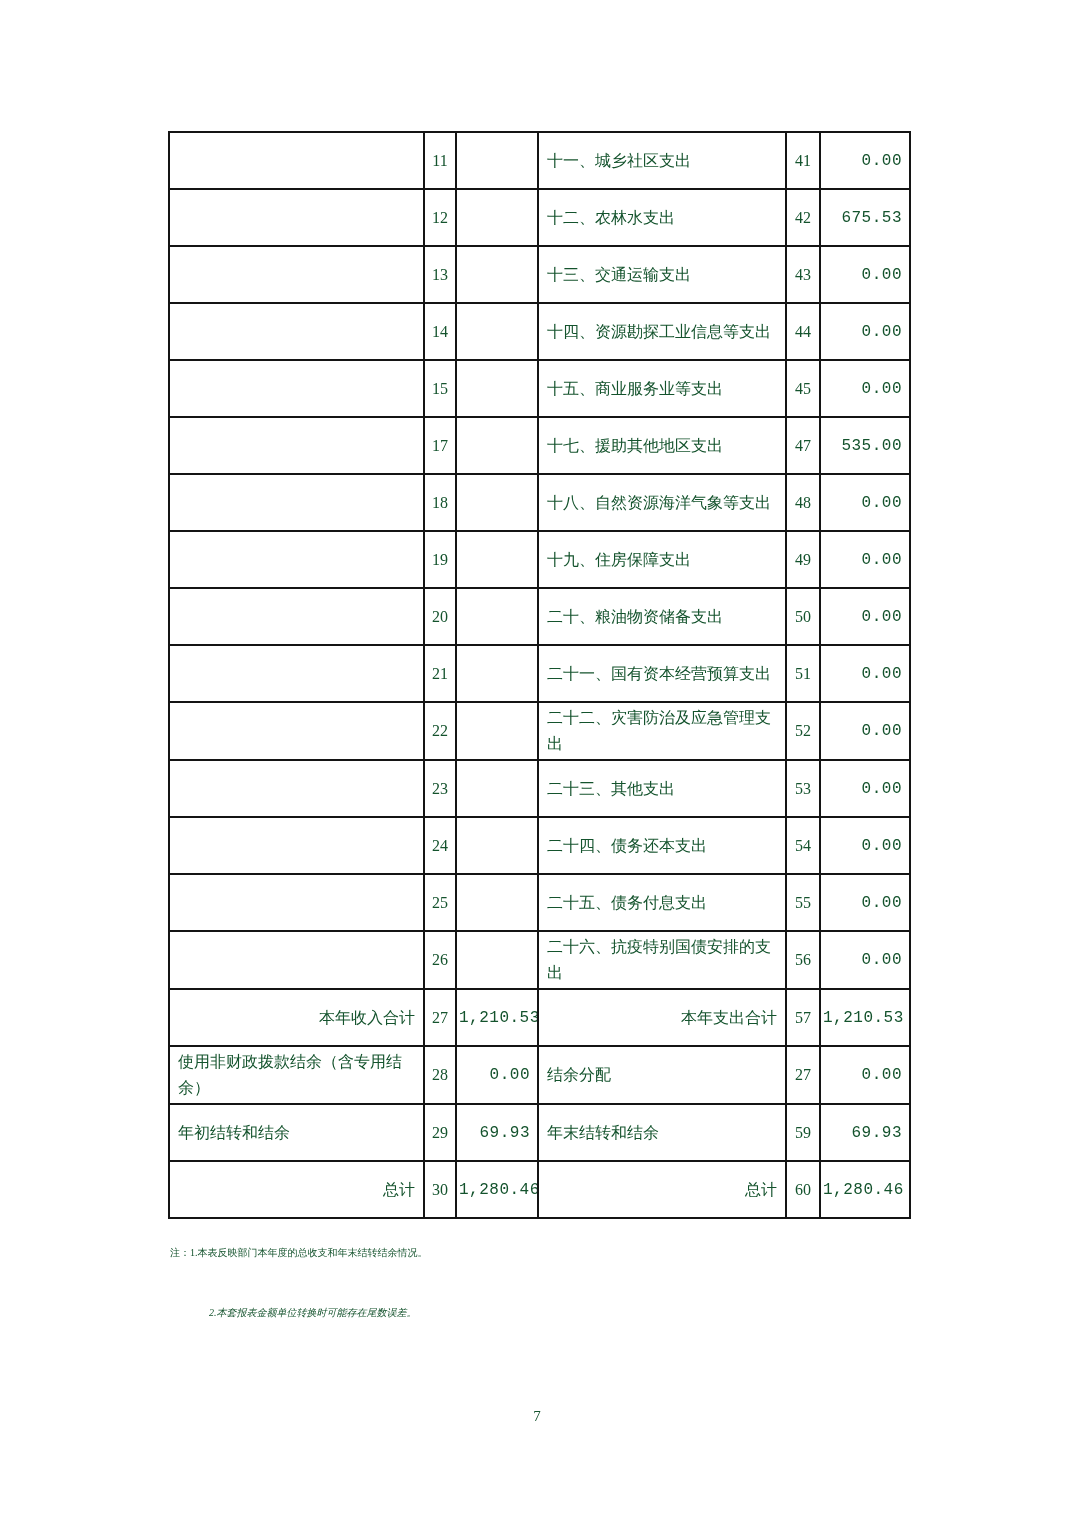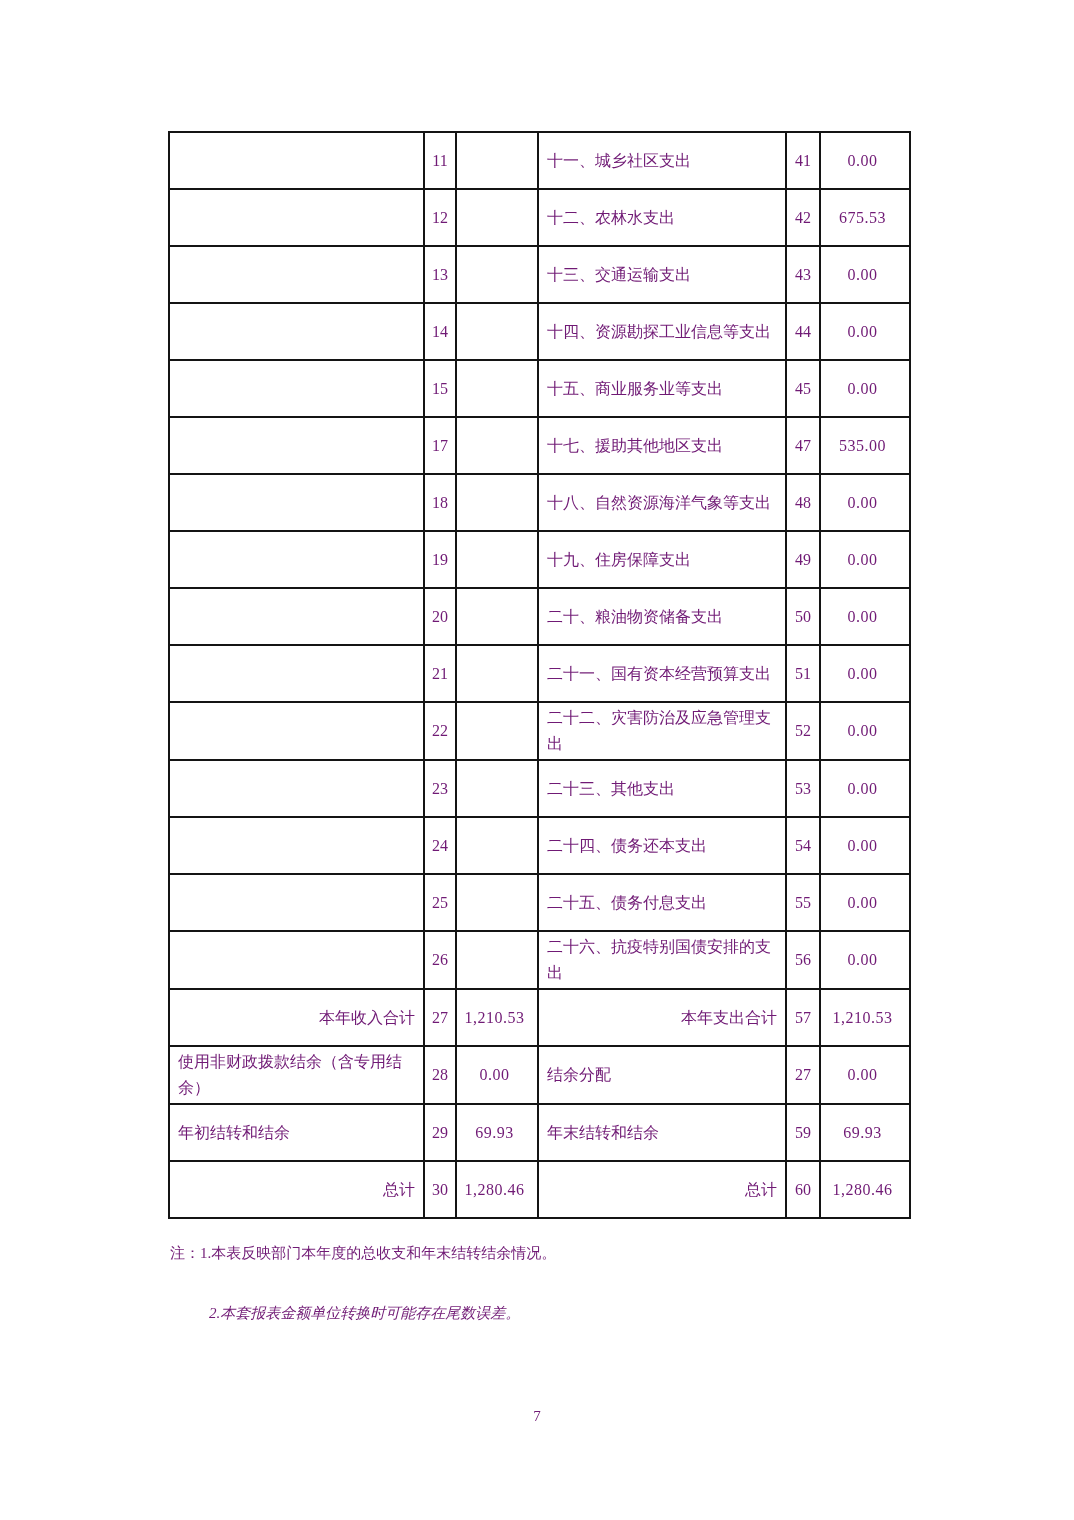--- a/index.html
+++ b/index.html
@@ -5,21 +5,21 @@
   html, body {
     margin: 0;
     padding: 0;
     background: #ffffff;
   }
   .page {
     position: relative;
     width: 1074px;
     height: 1520px;
     background: #ffffff;
-    color: #701a75;
+    color: #14532d;
     font-family: "Liberation Serif", "DejaVu Serif", serif;
     overflow: hidden;
   }
   table.fin-table {
     position: absolute;
     left: 168px;
     top: 131px;
     width: 741px;
     border-collapse: collapse;
     table-layout: fixed;
@@ -37,33 +37,34 @@
     text-align: left;
     padding: 2px 8px;
     border-radius: 12px;
   }
   td.c-lineno {
     text-align: center;
     font-size: 15px;
     padding: 0;
   }
   td.c-amount {
-    text-align: center;
+    text-align: right;
     padding: 0 7px 0 2px;
     font-size: 15px;
     letter-spacing: 0.5px;
     white-space: nowrap;
+    font-family: Liberation Mono, monospace;
   }
   tr.total-row td.c-label {
     font-weight: normal;
     text-align: right;
   }
   .note {
     position: absolute;
-    font-size: 15px;
+    font-size: 10px;
     line-height: 20px;
     white-space: nowrap;
   }
   .note-1 { left: 170px; top: 1243px; }
   .note-2 { left: 209px; top: 1303px; font-style: italic; }
   .page-number {
     position: absolute;
     left: 0;
     top: 1408px;
     width: 1074px;

